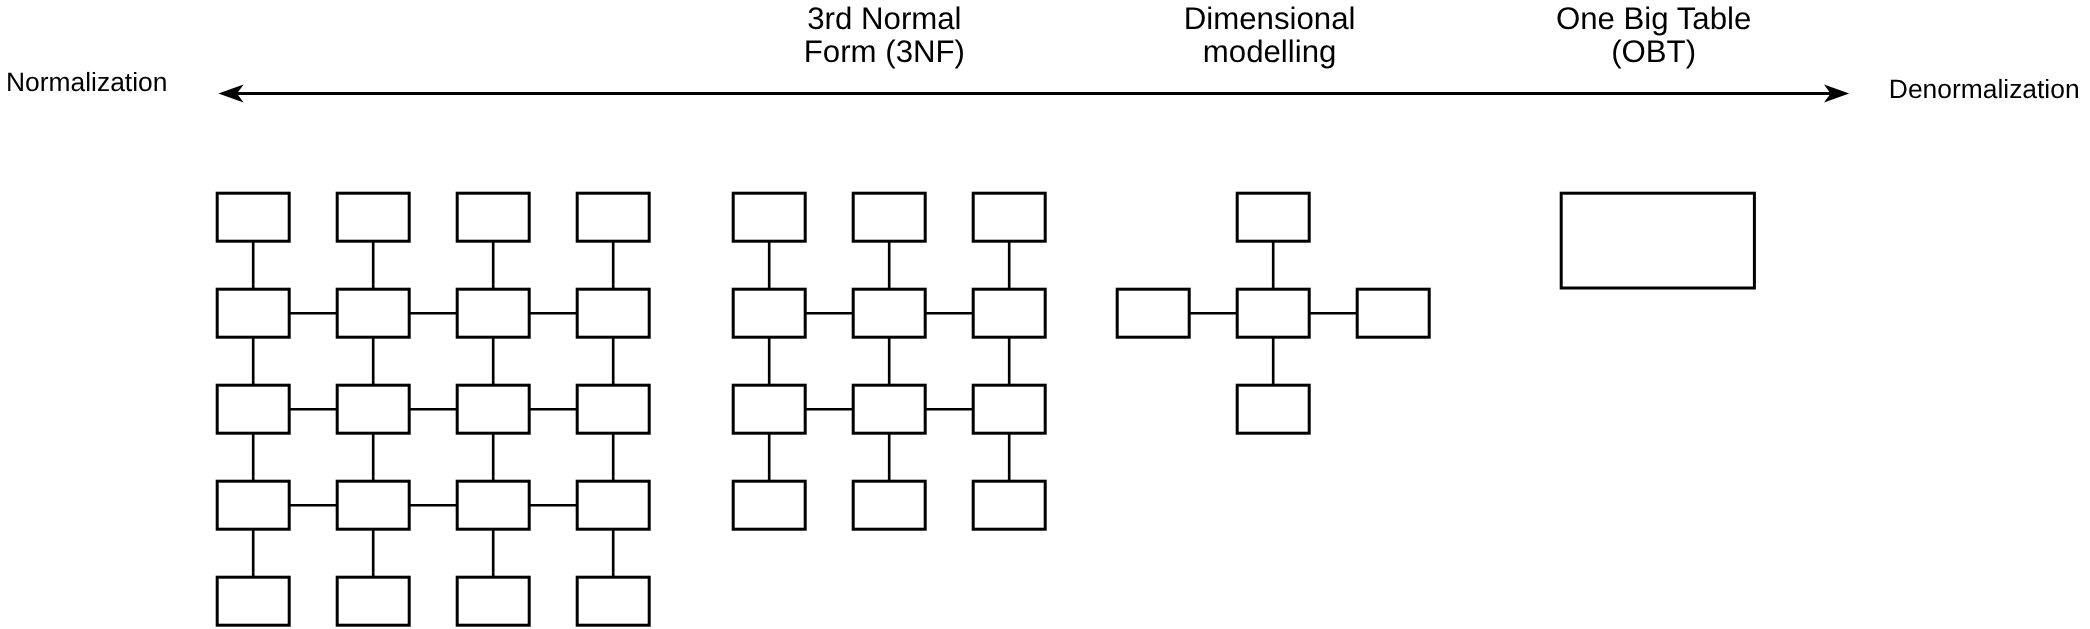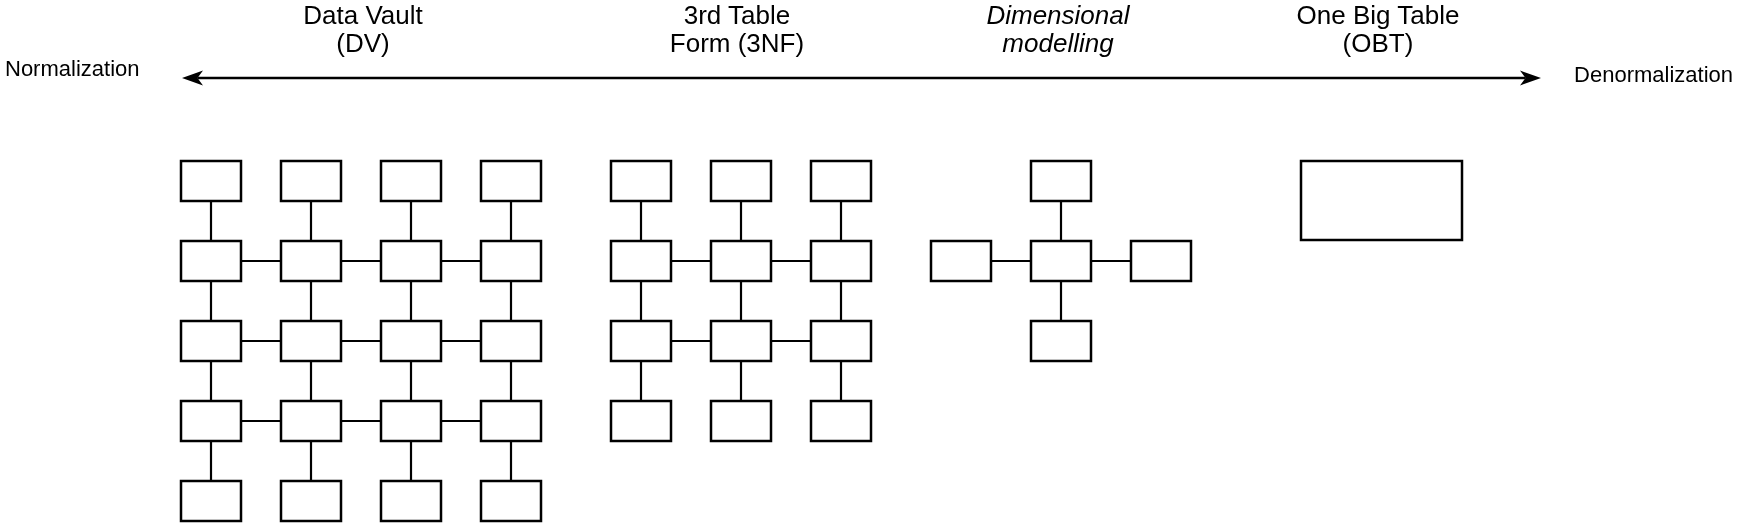--- a/index.html
+++ b/index.html
@@ -42,27 +42,25 @@
 </style>
 </head>
 <body>
 
 <div class="canvas">
 
   <div class="side-label left">Normalization</div>
 
   <div class="side-label right">Denormalization</div>
 
-  <div class="col-label" style="left: 243px;">Data Vault
-(DV)</div>
 
-  <div class="col-label" style="left: 617px;">3rd Table
+  <div class="col-label" style="left: 617px;">3rd Normal
 Form (3NF)</div>
 
-  <div class="col-label" style="left: 938px; font-style: italic;">Dimensional
+  <div class="col-label" style="left: 938px;">Dimensional
 modelling</div>
 
   <div class="col-label" style="left: 1258px; text-align: center;">One Big Table
 (OBT)</div>
 
   <svg id="scene" class="scene" width="1742" height="524" viewBox="0 0 1742 524">
       <g>
         <line x1="197.5" y1="78" x2="1525.5" y2="78" stroke="#000000" stroke-width="2.5"></line>
         <path d="M 182 78 L 203 70.5 L 197.5 78 L 203 85.5 Z" fill="#000000"></path>
         <path d="M 1541 78 L 1520 70.5 L 1525.5 78 L 1520 85.5 Z" fill="#000000"></path>

